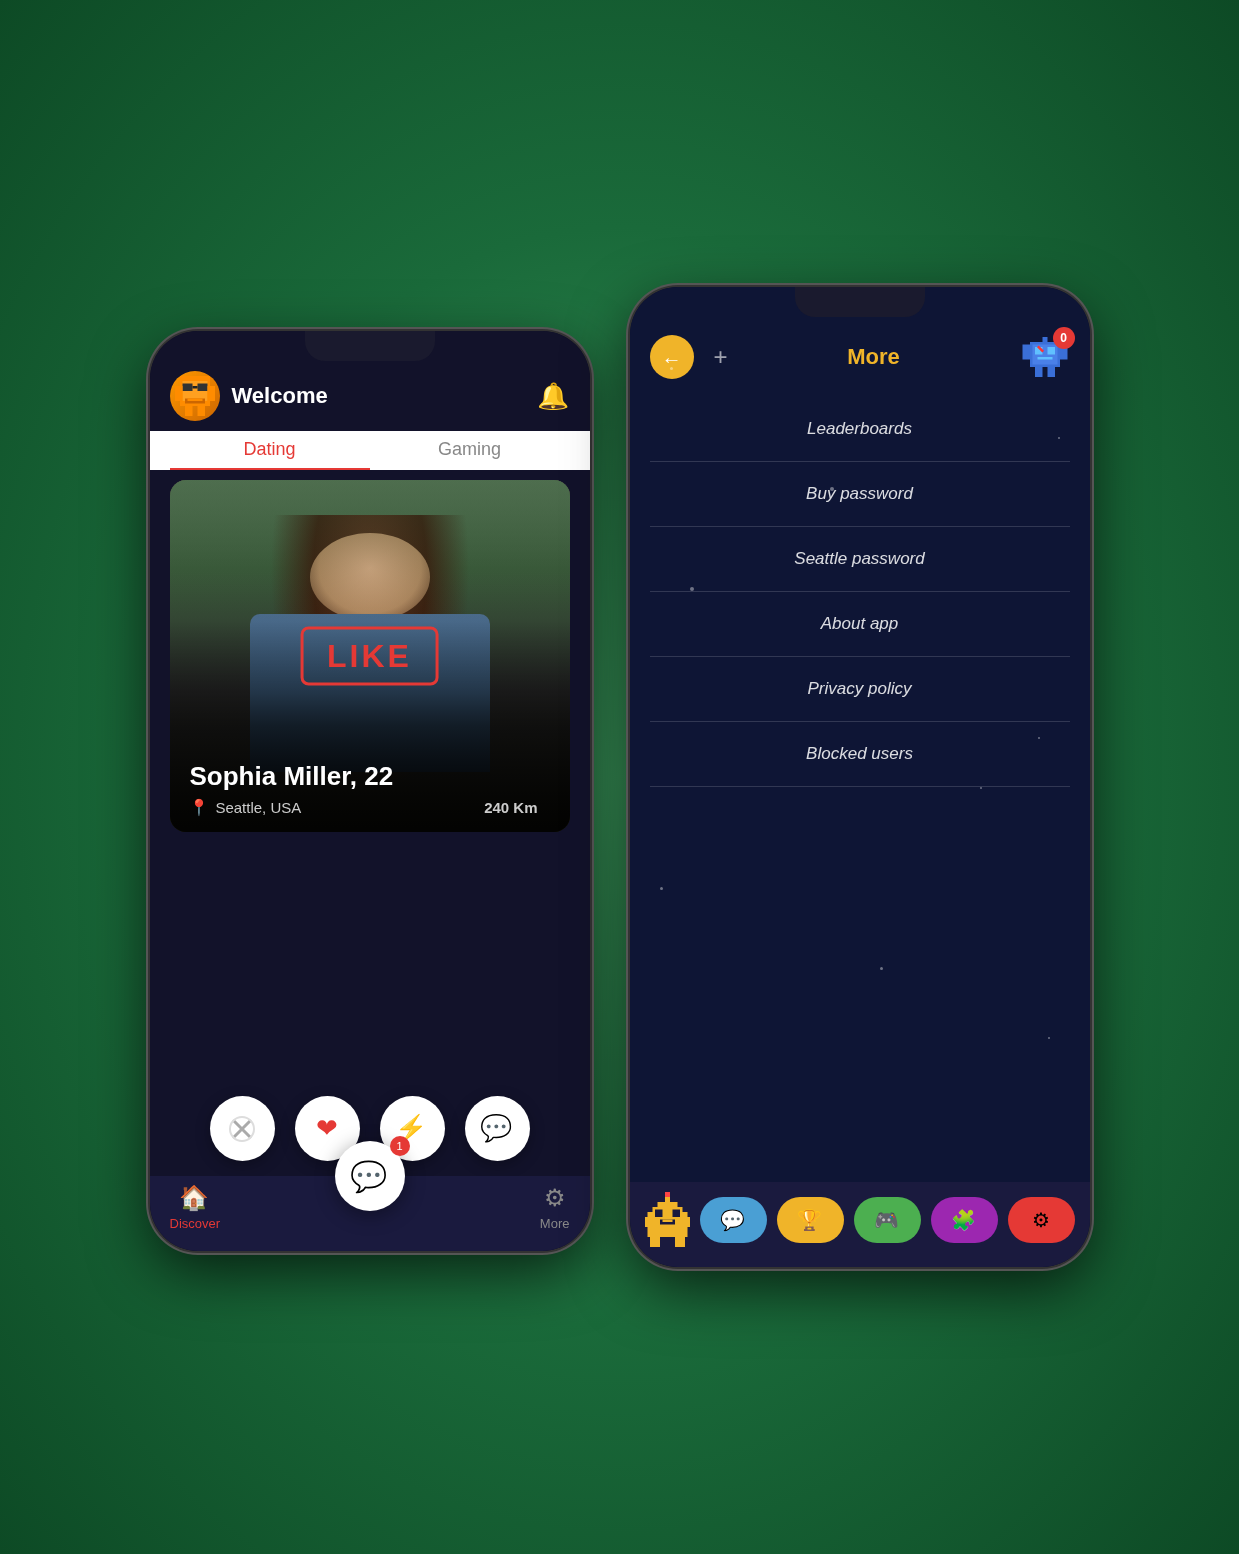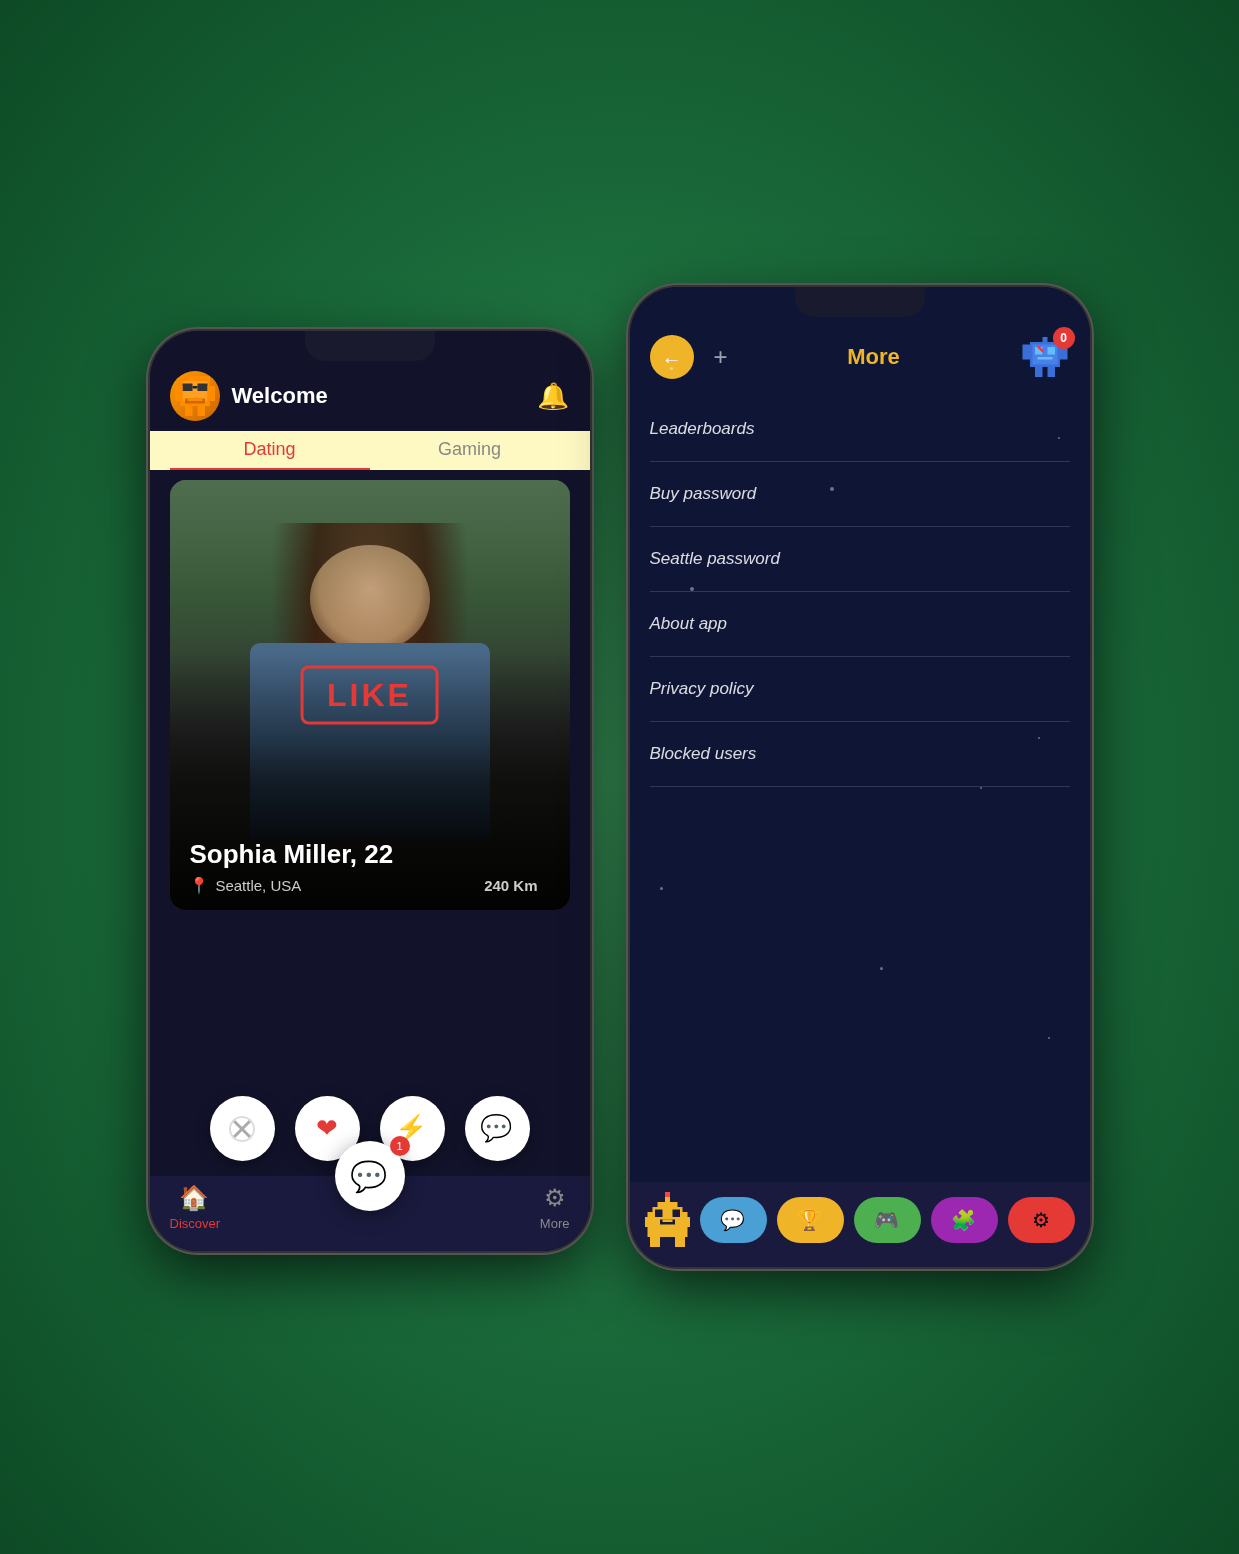--- a/index.html
+++ b/index.html
@@ -123,21 +123,21 @@
 
     .p1-bell {
       color: #ffc107;
       font-size: 26px;
     }
 
     
     .p1-tabs {
       display: flex;
       padding: 0 20px;
-      background: #fef9c3;
+      background: #ffffff;
     }
 
     .p1-tab {
       flex: 1;
       text-align: center;
       padding: 8px 0;
       font-size: 18px;
       cursor: pointer;
       color: #888;
     }
@@ -149,21 +149,21 @@
 
     
     .p1-card-area {
       flex: 1;
       padding: 10px 20px;
       position: relative;
     }
 
     .p1-card {
       width: 100%;
-      height: 430px;
+      height: 352px;
       border-radius: 16px;
       overflow: hidden;
       position: relative;
       background: linear-gradient(180deg, #888 0%, #555 40%, #333 70%, #1a1a2e 100%);
     }
 
     
     .p1-photo {
       width: 100%;
       height: 100%;
@@ -415,20 +415,21 @@
       align-items: center;
       justify-content: center;
       font-weight: bold;
     }
 
     
     .p2-menu {
       flex: 1;
       overflow-y: auto;
       padding: 0 20px;
+      text-align: center;
     }
 
     .p2-menu-item {
       padding: 22px 0;
       color: rgba(255,255,255,0.85);
       font-size: 17px;
       font-style: italic;
       border-bottom: 1px solid rgba(255,255,255,0.15);
       cursor: pointer;
     }

